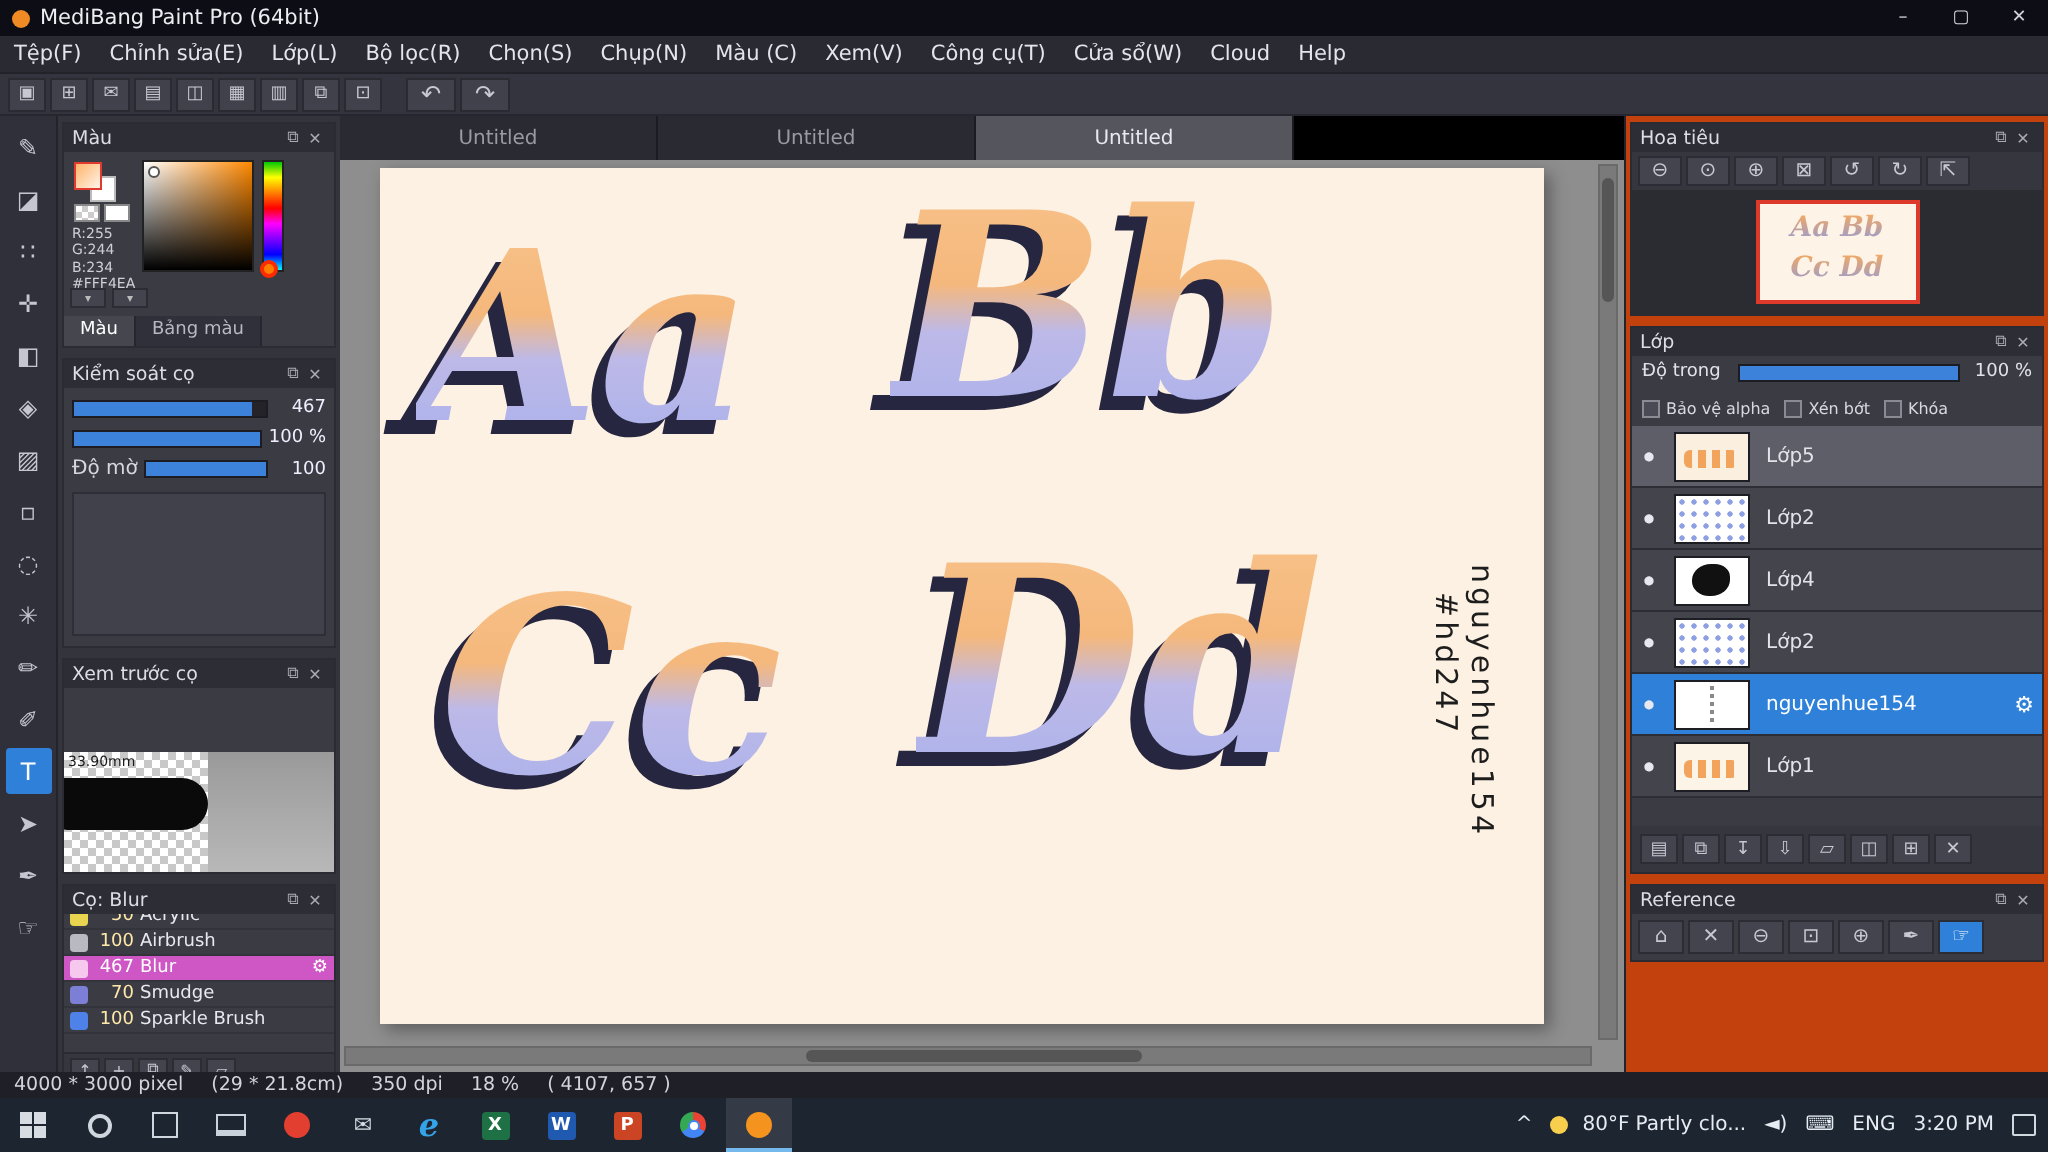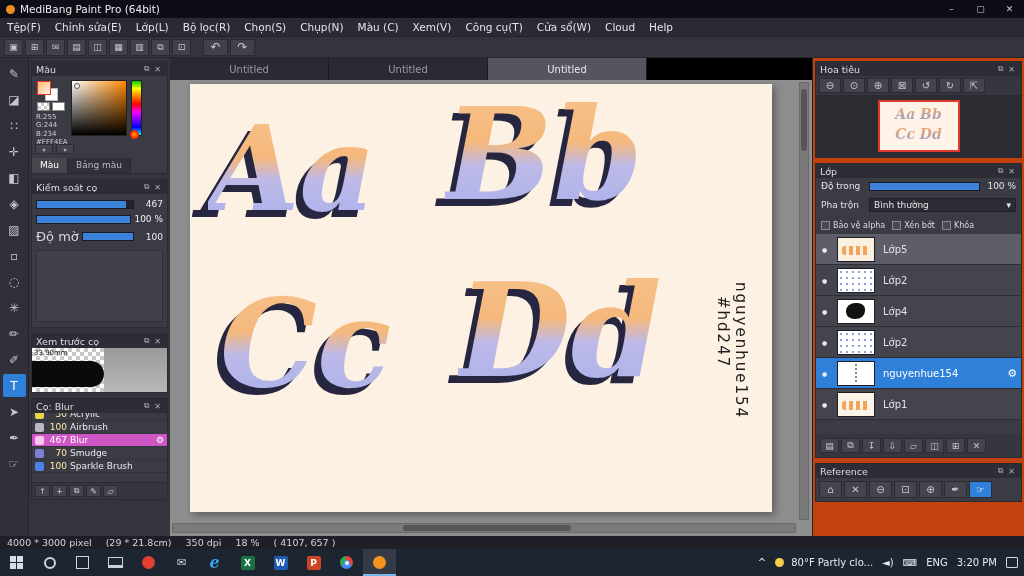--- a/index.html
+++ b/index.html
@@ -57,29 +57,29 @@
   .hue-marker { position:absolute; left:-2px; bottom:-4px; width:9px; height:9px; border:2px solid #ff2a00; border-radius:50%; background:#ff8000; }
   .mau-buttons { display:flex; gap:3px; padding:4px 3px 0; }
   .mini-btn { width:18px; height:10px; background:#44444e; border:1px solid #2c2c34; font-size:6px; color:#bbb;
     display:flex; align-items:center; justify-content:center; }
   .mau-tabs { display:flex; margin-top:4px; }
   .mau-tab { padding:2px 8px 3px; font-size:9px; background:#30303a; color:#b8b8c2; border-right:1px solid #26262e; }
   .mau-tab.active { background:#46464f; color:#fff; }
 
   
   .kc-row { display:flex; align-items:center; gap:3px; margin:5px 4px 0; }
-  .kc-label { font-size:13px; color:#d6d6de; }
+  .kc-label { font-size:10px; color:#d6d6de; }
   .slider { flex:1; height:9px; background:#232329; border:1px solid #1c1c22; position:relative; }
   .slider-fill { position:absolute; left:0; top:0; bottom:0; background:#3c82da; }
   .kc-val { min-width:26px; text-align:right; font-size:9px; color:#eef; }
   .kc-empty { margin:6px 4px 5px; height:72px; background:#41414b; border:1px solid #2e2e36; }
 
   
-  .preview { height:44px; position:relative; overflow:hidden;
-    background:conic-gradient(#c8c8c8 25%,#fff 0 50%,#c8c8c8 0 75%,#fff 0); background-size:8px 8px; }
+  .preview { height:60px; position:relative; overflow:hidden;
+    background:conic-gradient(#c8c8c8 25%,#fff 0 50%,#c8c8c8 0 75%,#fff 0); background-size:8px 8px;margin-top:32px; }
   .preview-gray { position:absolute; left:72px; right:0; top:0; bottom:0; background:linear-gradient(#9a9a9a,#b8b8b8); }
   .preview-blob { position:absolute; left:-4px; top:13px; width:76px; height:26px; background:#0a0a0a; border-radius:0 14px 14px 6px; }
   .preview-label { position:absolute; left:2px; top:1px; font-size:7px; color:#1b1b1b; }
 
   
   .brush-list { height:70px; overflow:hidden; border-bottom:1px solid #2b2b33; }
   .brush-row { height:13px; display:flex; align-items:center; gap:3px; padding:0 3px; font-size:9px;
     background:#3b3b44; border-bottom:1px solid #33333c; color:#e8e8ee; }
   .brush-row:first-child { margin-top:-5px; }
   .brush-row.selected { background:#cf57c5; color:#fff; }
@@ -443,27 +443,20 @@
           <span class="ph-ico">⧉</span>
           <span class="ph-ico">✕</span>
         </div>
         <div class="lp-row">
           <span class="lp-label">Độ trong</span>
           <span class="slider">
               <span class="slider-fill" style="width:100%"></span>
             </span>
           <span class="lp-val">100 %</span>
         </div>
-        <div class="lp-row">
-          <span class="lp-label">Pha trộn</span>
-          <span class="blend-select">
-            <span>Bình thường</span>
-            <span>▾</span>
-          </span>
-        </div>
         <div class="checks">
           <span class="check">
             <span class="cbox"></span>
             <span>Bảo vệ alpha</span>
           </span>
           <span class="check">
             <span class="cbox"></span>
             <span>Xén bớt</span>
           </span>
           <span class="check">

